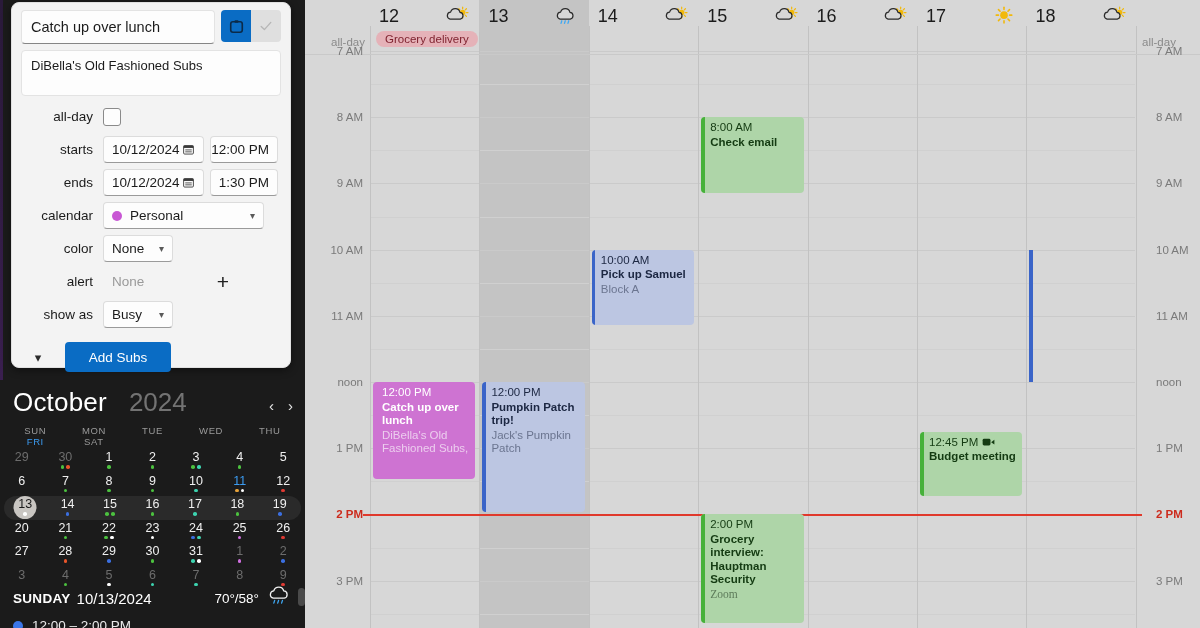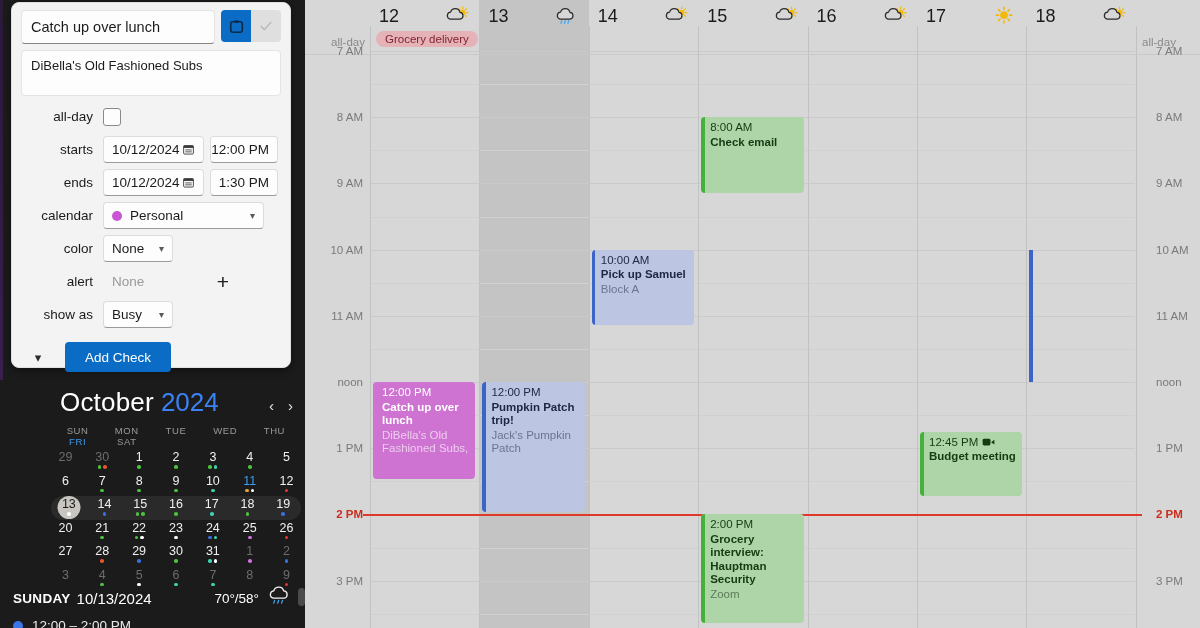--- a/index.html
+++ b/index.html
@@ -106,24 +106,24 @@
   #add-event-btn {
     margin-left: 10px;
     width: 106px; height: 30px;
     background: #0a6cc4; color: #fff;
     border: none; border-radius: 4px;
     font-family: "Liberation Sans", sans-serif;
     font-size: 13.5px; cursor: pointer;
   }
 
   
-  #mini-cal { position: absolute; left: 0; top: 380px; width: 305px; color: #fff; padding-left: 47px; }
+  #mini-cal { position: absolute; left: 0; top: 380px; width: 305px; color: #fff; }
   #mini-head { display: flex; align-items: baseline; padding: 7px 12px 0 13px; }
   #mini-month { font-size: 26px; letter-spacing: .2px; }
-  #mini-year { font-size: 26px; color: #3b82f6; margin-left: 7px; }
+  #mini-year { font-size: 26px; color: #737373; margin-left: 22px; }
   #mini-navs { margin-left: auto; display: flex; gap: 14px; padding-bottom: 3px; }
   .navbtn { font-size: 15px; color: #e6e6e6; cursor: pointer; }
   #dow-row { display: grid; grid-template-columns: repeat(5, 1fr); padding: 7px 6px 2px 6px; }
   .dow { text-align: center; font-size: 9.5px; color: #9a9a9a; letter-spacing: .6px; }
   .dow.hl { color: #3b9bf0; }
   .week { display: grid; grid-template-columns: repeat(7, 1fr); position: relative; height: 23.5px; }
   .week.curweek { background: #2a2a2a; border-radius: 12px; margin: 0 4px; }
   .daycell {
     position: relative; display: flex; flex-direction: column;
     align-items: center; justify-content: flex-start;
@@ -197,21 +197,21 @@
     position: absolute; border-radius: 4px; overflow: hidden;
     padding: 4px 6px 4px 9px; line-height: 13.5px; cursor: pointer;
   }
   .evt .bar { position: absolute; left: 0; top: 0; bottom: 0; width: 3.5px; }
   .evt .t { font-size: 11.5px; }
   .evt .n { font-size: 11.5px; font-weight: bold; margin-top: 1px; }
   .evt .l { font-size: 11.5px; margin-top: 1px; }
   .evt.green { background: #aed5a8; }
   .evt.green .bar { background: #46b13a; }
   .evt.green .t, .evt.green .n { color: #143b12; }
-  .evt.green .l { color: #5d7b5a; }
+  .evt.green .l { color: #5d7b5a; font-family: Liberation Serif, serif; }
   .evt.blue { background: #bcc6e2; }
   .evt.blue .bar { background: #3a64c8; }
   .evt.blue .t, .evt.blue .n { color: #1c2742; }
   .evt.blue .l { color: #6b7590; }
   .evt.purple { background: #ce73d2; }
   .evt.purple .t, .evt.purple .n { color: #ffffff; }
   .evt.purple .l { color: #eccdee; }
   .allday-evt {
     position: absolute; border-radius: 9px;
     background: #e5b2b8; padding: 2px 9px;
@@ -314,21 +314,21 @@
       <div class="frow">
         <div class="flabel">show as</div>
         <div class="ctl showas">
           <span>Busy</span>
           <span class="chev">▾</span>
         </div>
       </div>
 
       <div id="editor-footer">
         <div id="expand-chevron">▾</div>
-        <button id="add-event-btn">Add Check</button>
+        <button id="add-event-btn">Add Subs</button>
       </div>
     </div>
 
     <div id="mini-cal">
       <div id="mini-head">
         <span id="mini-month">October</span>
         <span id="mini-year">2024</span>
         <span id="mini-navs">
           <span class="navbtn">‹</span>
           <span class="navbtn">›</span>

